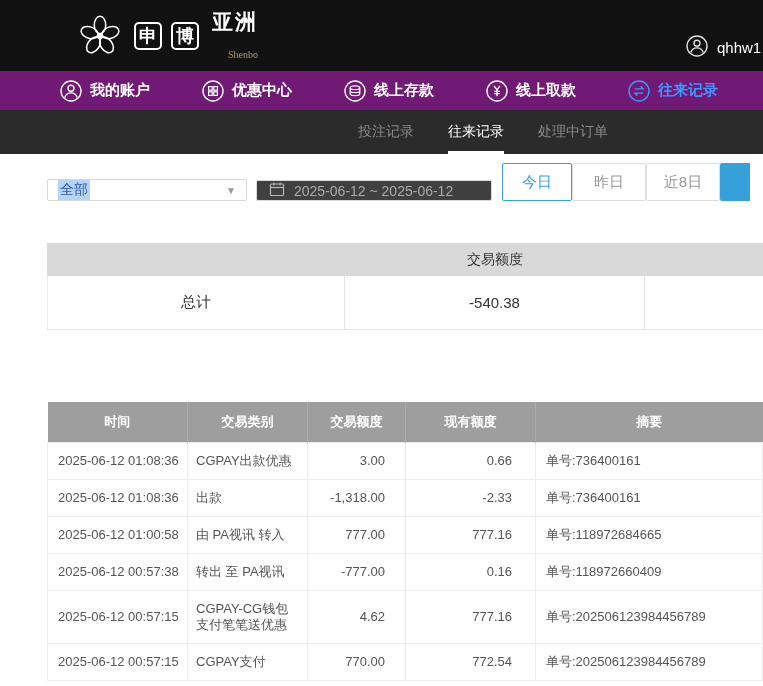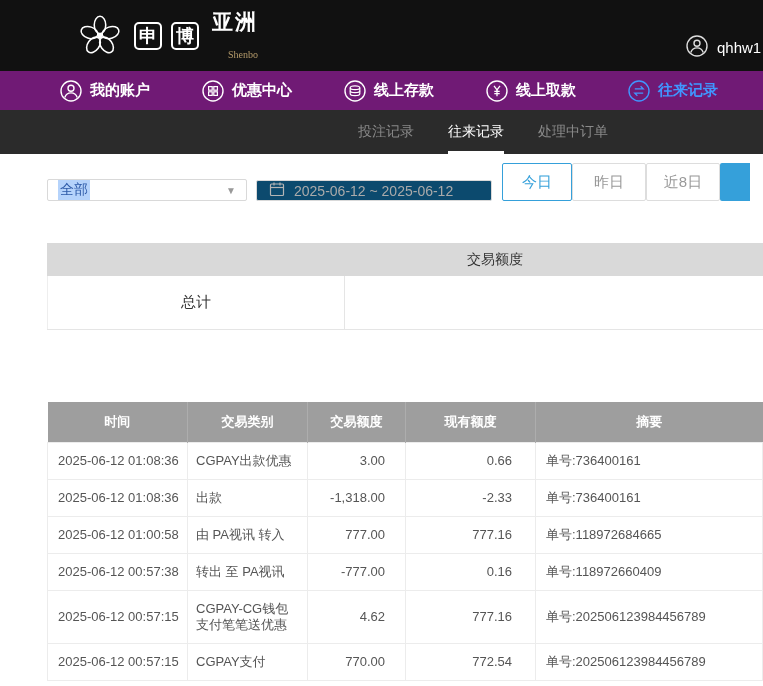--- a/index.html
+++ b/index.html
@@ -37,21 +37,21 @@
   
   .content { padding-left:47px; }
 
   .filter-row { margin-top:9px; display:flex; gap:0; height:38px; align-items:flex-end; }
   .select-box { width:200px; margin-right:9px; border:1px solid #d9d9d9; border-radius:2px;
     display:flex; align-items:center; padding:0 10px; cursor:pointer; background:#fff; }
   .sel-text { font-size:14px; color:#2d5aa8; background:#b5d3fb; padding:1px 2px; }
   .caret { margin-left:auto; color:#999; font-size:10px; }
   .date-box { width:236px; margin-right:10px; border:1px solid #d9d9d9; border-radius:2px;
     display:flex; align-items:center; gap:9px; padding:0 12px; color:#aaa; font-size:14px;
-    cursor:pointer; background:#0c4a6e; }
+    cursor:pointer; background:#404040; }
   .qbtn { height:38px; background:#fff; border:1px solid #ddd; border-radius:2px;
     color:#999; font-size:15px; cursor:pointer; font-family:inherit; }
   .qbtn.w70 { width:70px; } .qbtn.w74 { width:74px; }
   .qbtn.active { border-color:#35a0da; color:#35a0da;margin-top:16px; }
   .search-btn { width:30px; height:38px; background:#35a0da; border:none;
     border-radius:2px 0 0 2px; cursor:pointer; }
 
   
   .summary { margin-top:42px; width:716px; }
   .summary-header { height:33px; background:#d9d9d9; display:grid;
@@ -201,20 +201,21 @@
   </div>
 
   <div class="summary">
     <div class="summary-header">
       <div class="c1"></div>
       <div class="c2">交易额度</div>
       <div class="c3"></div>
     </div>
     <div class="summary-row">
       <div class="s-cell c1">总计</div>
+      <div class="s-cell c2">-540.38</div>
       <div class="s-cell c3"></div>
     </div>
   </div>
 
   <table class="tx-table">
     <thead>
         <tr id="tx-head">
           <th>时间</th>
           <th>交易类别</th>
           <th>交易额度</th>

